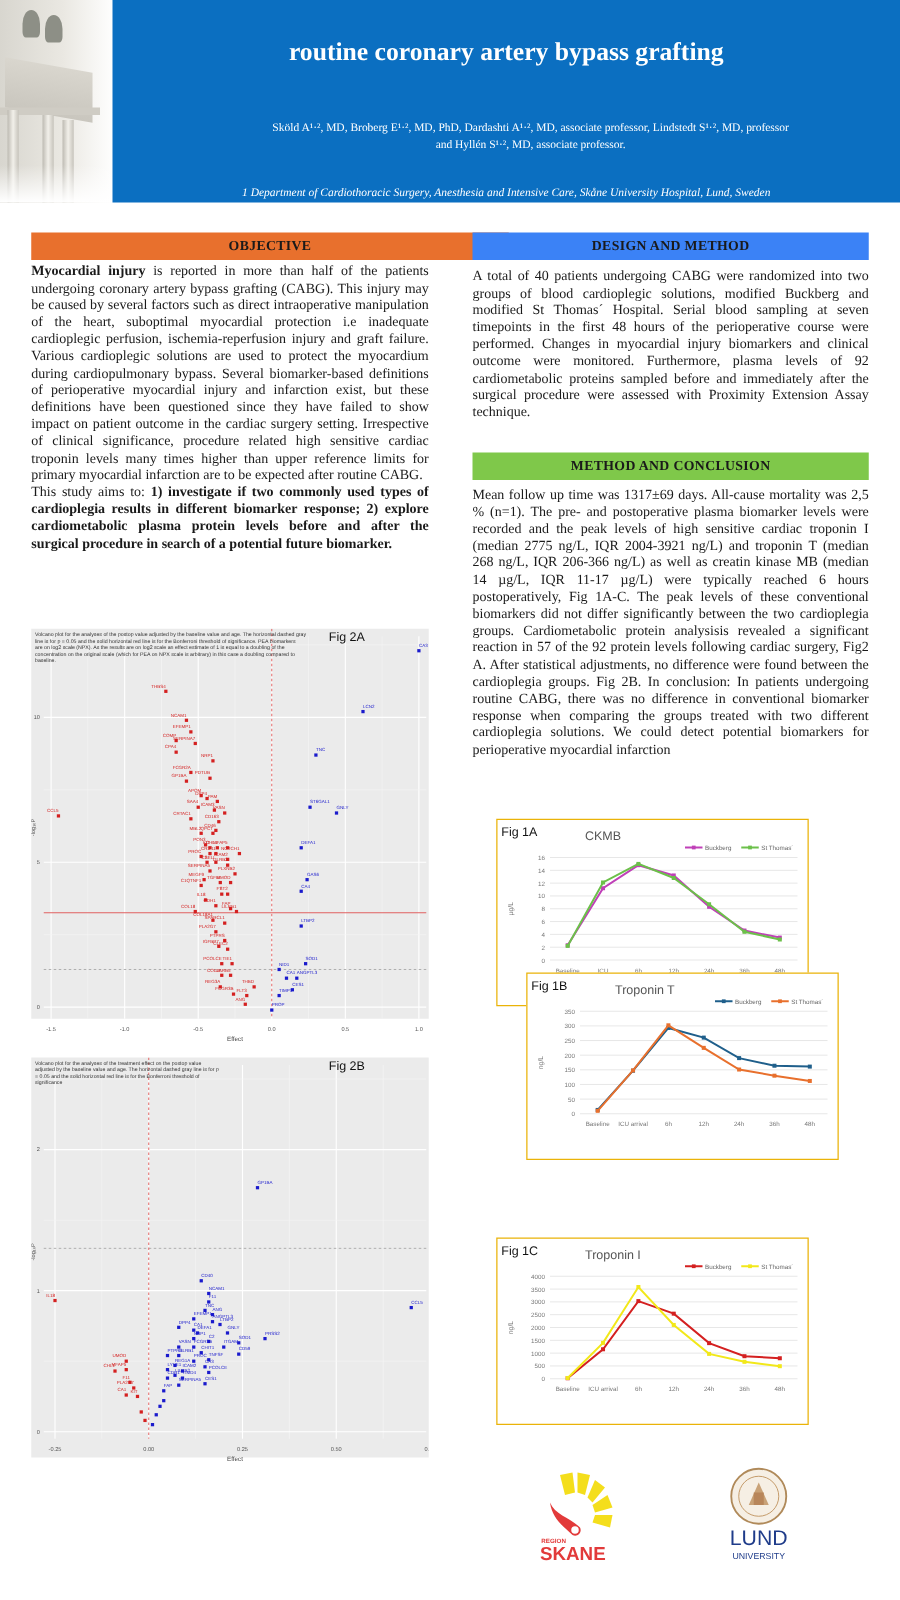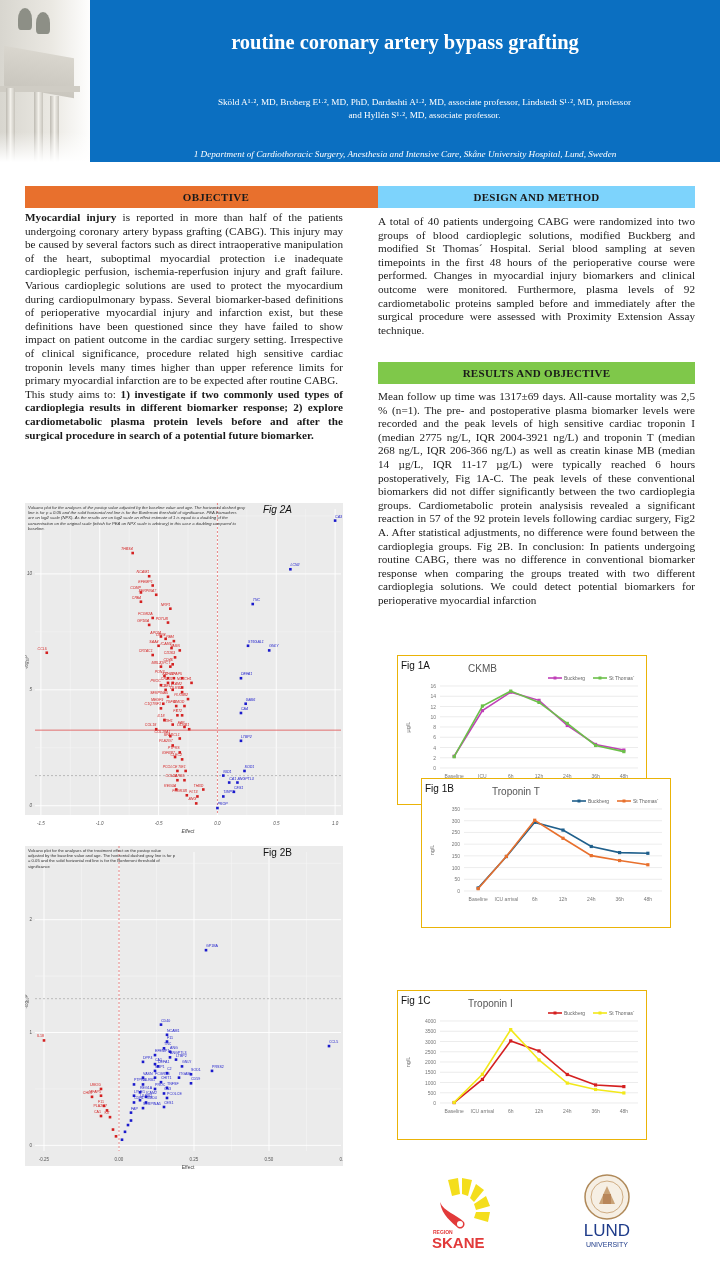--- a/index.html
+++ b/index.html
@@ -17,21 +17,21 @@
                     background:linear-gradient(180deg,rgba(255,255,255,0),#ffffff); }
   .title { position:absolute; left:90px; width:630px; top:30px; text-align:center; color:#fff;
            font-size:20.5px; font-weight:bold; line-height:25px; }
   .authors { position:absolute; left:90px; width:669px; top:96px; text-align:center; color:#fff;
              font-size:9.2px; line-height:12.5px; }
   .affil { position:absolute; left:90px; width:630px; top:130px; text-align:center; color:#fff;
            font-size:9.2px; font-style:italic; line-height:12.5px;margin-top:18px; }
   .sec-head { position:absolute; height:22px; line-height:22px; text-align:center; font-weight:bold;
               font-size:11px; letter-spacing:0.3px; color:#1a1a1a; }
   .objective-head { left:25px; top:186px; width:382px; background:#e8702d; }
-  .design-head { left:378px; top:186px; width:317px; background:#7dd3fc; }
+  .design-head { left:378px; top:186px; width:317px; background:#3b82f6; }
   .results-head { left:378px; top:362px; width:317px; background:#7fc84a; }
   .body-text { position:absolute; font-size:11.2px; line-height:13.6px; text-align:justify; }
   .objective-text { left:25px; top:211px; width:318px; }
   .design-text { left:378px; top:215px; width:317px; }
   .results-text { left:378px; top:390px; width:317px; }
   .fig-panel { position:absolute; background:#ffffff; border:1px solid #eab308; }
   svg text { font-family:"Liberation Sans", sans-serif; }
   .volcano { position:absolute; background:#ebebeb; }
   .logo-skane { position:absolute; left:428px; top:1172px; width:72px; height:80px; }
   .logo-lund { position:absolute; left:572px; top:1172px; width:70px; height:80px; }
@@ -64,24 +64,24 @@
 
 <div class="sec-head objective-head">OBJECTIVE</div>
 <div class="body-text objective-text">
   <b>Myocardial injury</b><span> is reported in more than half of the patients undergoing coronary artery bypass grafting (CABG). This injury may be caused by several factors such as direct intraoperative manipulation of the heart, suboptimal myocardial protection i.e inadequate cardioplegic perfusion, ischemia-reperfusion injury and graft failure. Various cardioplegic solutions are used to protect the myocardium during cardiopulmonary bypass. Several biomarker-based definitions of perioperative myocardial injury and infarction exist, but these definitions have been questioned since they have failed to show impact on patient outcome in the cardiac surgery setting. Irrespective of clinical significance, procedure related high sensitive cardiac troponin levels many times higher than upper reference limits for primary myocardial infarction are to be expected after routine CABG.</span><br>
   <span>This study aims to: </span><b>1) investigate if two commonly used types of cardioplegia results in different biomarker response; 2) explore cardiometabolic plasma protein levels before and after the surgical procedure in search of a potential future biomarker.</b>
 </div>
 
 <div class="sec-head design-head">DESIGN AND METHOD</div>
 <div class="body-text design-text">A total of 40 patients undergoing CABG were randomized into two groups of blood cardioplegic solutions, modified Buckberg and modified St Thomas´ Hospital. Serial blood sampling at seven timepoints in the first 48 hours of the perioperative course were performed. Changes in myocardial injury biomarkers and clinical outcome were monitored. Furthermore, plasma levels of 92 cardiometabolic proteins sampled before and immediately after the surgical procedure were assessed with Proximity Extension Assay technique.</div>
 
-<div class="sec-head results-head">RESULTS AND OBJECTIVE</div>
+<div class="sec-head results-head">METHOD AND CONCLUSION</div>
 <div class="body-text results-text">Mean follow up time was 1317±69 days. All-cause mortality was 2,5 % (n=1). The pre- and postoperative plasma biomarker levels were recorded and the peak levels of high sensitive cardiac troponin I (median 2775 ng/L, IQR 2004-3921 ng/L) and troponin T (median 268 ng/L, IQR 206-366 ng/L) as well as creatin kinase MB (median 14 µg/L, IQR 11-17 µg/L) were typically reached 6 hours postoperatively, Fig 1A-C. The peak levels of these conventional biomarkers did not differ significantly between the two cardioplegia groups. Cardiometabolic protein analysisis revealed a significant reaction in 57 of the 92 protein levels following cardiac surgery, Fig2 A. After statistical adjustments, no difference were found between the cardioplegia groups. Fig 2B. In conclusion: In patients undergoing routine CABG, there was no difference in conventional biomarker response when comparing the groups treated with two different cardioplegia solutions. We could detect potential biomarkers for perioperative myocardial infarction</div>
 
-<div class="volcano" style="left:25px;top:503px;width:318px;height:312px;font-style:italic;">
+<div class="volcano" style="left:25px;top:503px;width:318px;height:312px;">
   <svg id="fig2a-svg" width="318" height="330">
       <line x1="15.88461538461539" x2="15.88461538461539" y1="6" y2="312" stroke="#ffffff" stroke-width="0.9"></line>
       <line x1="45.30769230769231" x2="45.30769230769231" y1="6" y2="312" stroke="#f6f6f6" stroke-width="0.5"></line>
       <text x="15.88461538461539" y="322" font-size="4.5" fill="#555" text-anchor="middle">-1.5</text>
       <line x1="74.73076923076923" x2="74.73076923076923" y1="6" y2="312" stroke="#ffffff" stroke-width="0.9"></line>
       <line x1="104.15384615384616" x2="104.15384615384616" y1="6" y2="312" stroke="#f6f6f6" stroke-width="0.5"></line>
       <text x="74.73076923076923" y="322" font-size="4.5" fill="#555" text-anchor="middle">-1.0</text>
       <line x1="133.5769230769231" x2="133.5769230769231" y1="6" y2="312" stroke="#ffffff" stroke-width="0.9"></line>
       <line x1="163" x2="163" y1="6" y2="312" stroke="#f6f6f6" stroke-width="0.5"></line>
       <text x="133.5769230769231" y="322" font-size="4.5" fill="#555" text-anchor="middle">-0.5</text>

